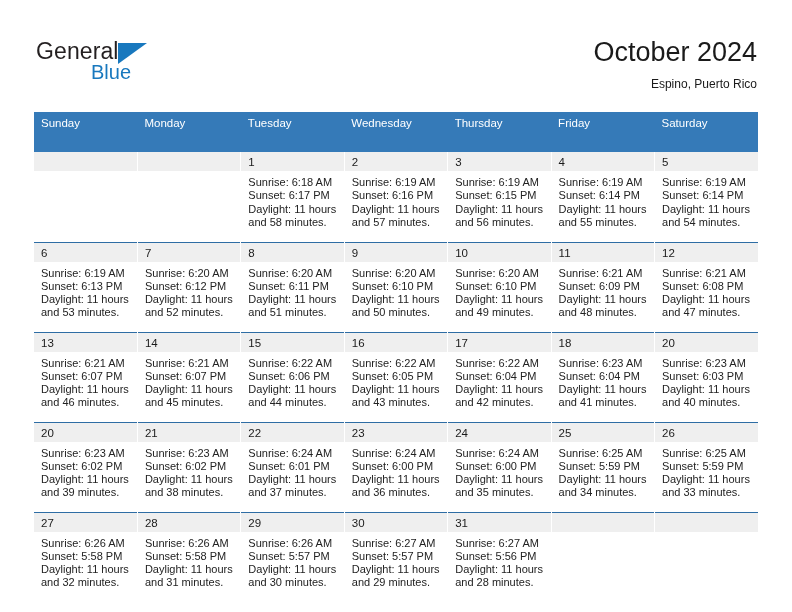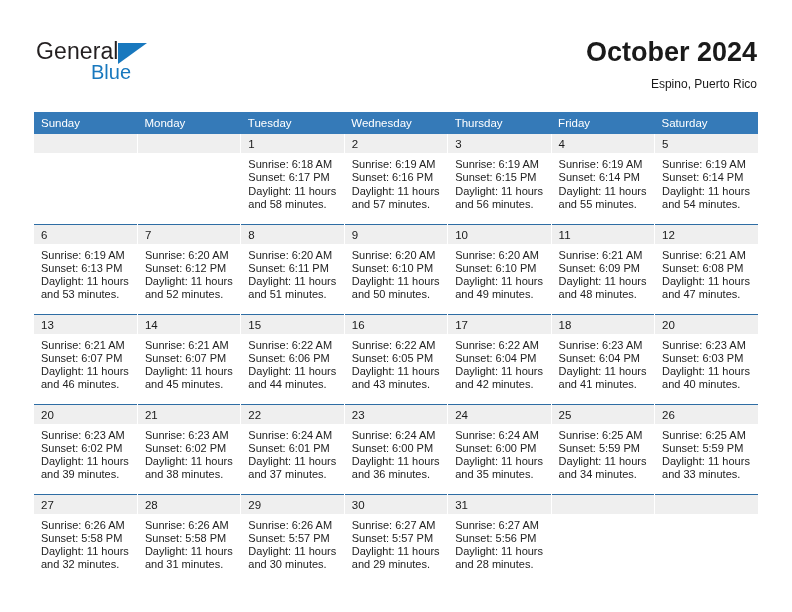--- a/index.html
+++ b/index.html
@@ -63,21 +63,21 @@
     font-family: "Liberation Sans", sans-serif;
   }
   .title-wrap {
     position: absolute;
     right: 35px;
     top: 28px;
     text-align: right;
   }
   .cal-title {
     font-size: 27px;
-    font-weight: bold;
+    font-weight: normal;
     color: #1a1a1a;
     line-height: 32px;
     white-space: nowrap;
   }
   .cal-sub {
     font-size: 12px;
     color: #1a1a1a;
     line-height: 20px;
     margin-top: 6px;
     white-space: nowrap;
@@ -91,21 +91,21 @@
     width: 724px;
     border-collapse: collapse;
     table-layout: fixed;
   }
   .cal th {
     background: #357ab8;
     color: #ffffff;
     font-size: 11.5px;
     font-weight: normal;
     text-align: left;
-    padding: 5px 0 5px 7px;
+    padding: 5px 0 23px 7px;
     height: 20px;
     box-sizing: border-box;
     border: 0;
   }
   .cal td {
     width: 103.4px;
     height: 90px;
     vertical-align: top;
     padding: 0;
     border-top: 1.4px solid #2e6da4;

